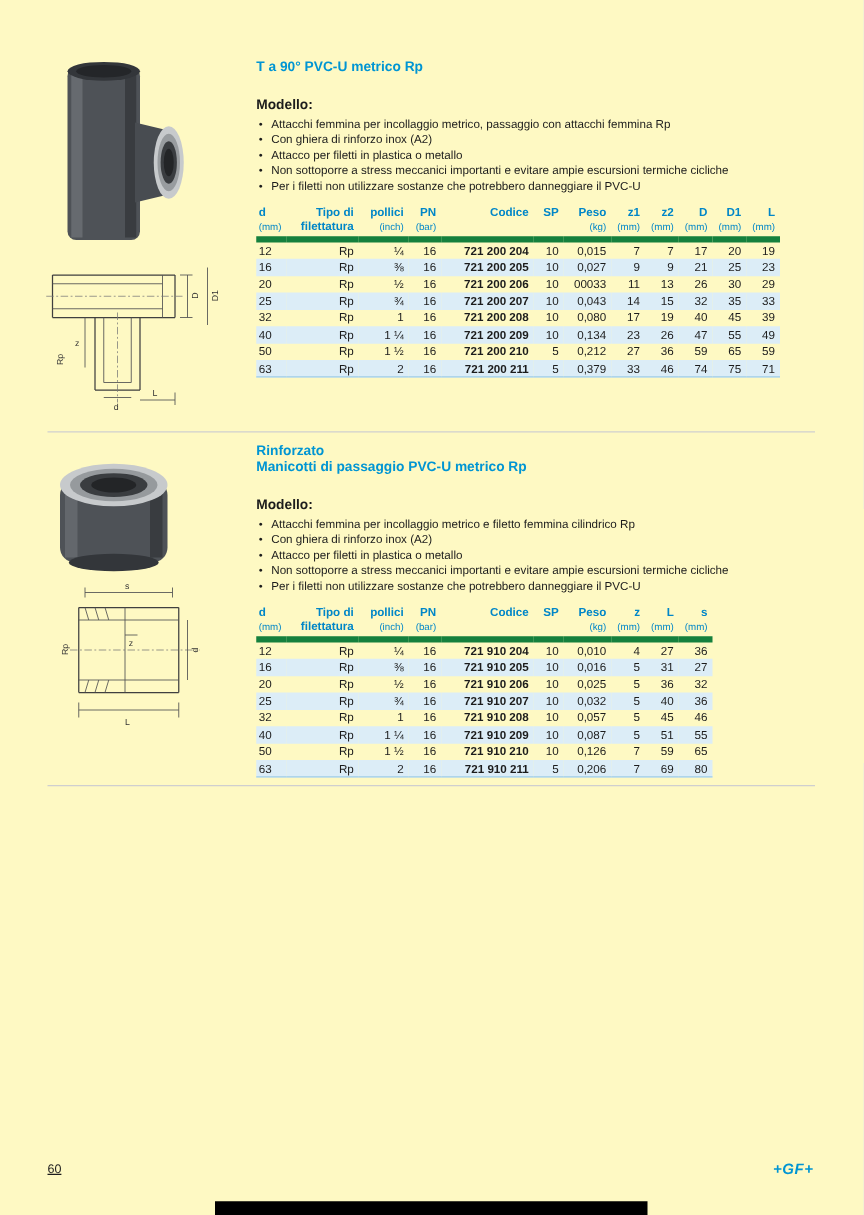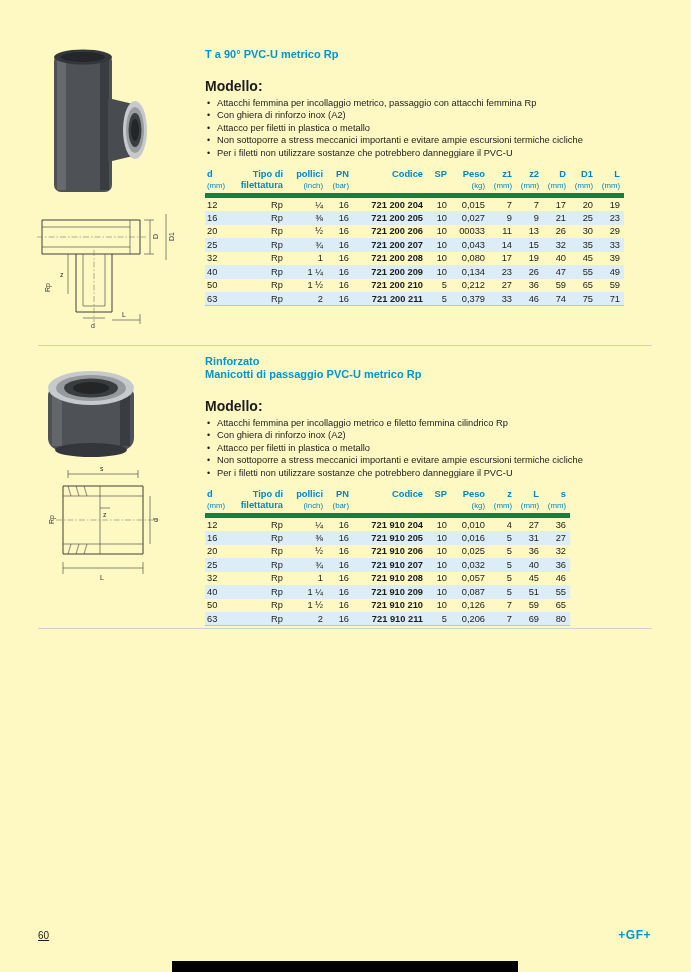--- a/index.html
+++ b/index.html
@@ -3,42 +3,42 @@
 <meta charset="utf-8">
 <style>
   * { margin:0; padding:0; box-sizing:border-box; }
   html,body { background:#e8e8e8; }
   body { font-family:"Liberation Sans", sans-serif; color:#1c1c1c; }
   .page { position:relative; width:691px; height:972px; background:#fef9c3; margin:0 auto; overflow:hidden; }
 
   .abs { position:absolute; }
 
   h2.title { color:#0095d3; font-size:11px; font-weight:bold; line-height:13px; }
-  .model { font-size:14px; font-weight:bold; margin-top:17px; margin-bottom:3px; }
+  .model { font-size:11px; font-weight:bold; margin-top:17px; margin-bottom:3px; }
   ul.features { list-style:none; }
   ul.features li { font-size:9.3px; line-height:12.4px; padding-left:12px; position:relative; }
   ul.features li::before { content:"•"; position:absolute; left:2px; top:0; font-size:9px; }
 
   table { border-collapse:collapse; table-layout:fixed; margin-top:10px; }
   table.t1 { width:419px; }
   table.t2 { width:365px; }
   th { color:#0086c8; font-size:9.3px; font-weight:bold; text-align:right; padding:0 4px; vertical-align:bottom; line-height:11px; white-space:nowrap; }
   th.unit { font-weight:normal; font-size:7.8px; line-height:11px; }
   th.sub  { font-weight:bold; font-size:9.3px; line-height:11px; }
   thead tr:last-child th { border-bottom:5px solid #15803d; padding-bottom:2px; }
   td { font-size:9.3px; text-align:right; padding:1.5px 4px; height:13.5px; white-space:nowrap; }
   td.code { font-weight:bold; }
   tr.alt { background:#dcedf7; }
   tbody tr:last-child td { border-bottom:1px solid #9fcde8; }
   th:first-child, td:first-child { text-align:left; padding-left:2px; }
 
   .divider { position:absolute; left:38px; width:614px; height:1px; background:#cfcfcf; }
 
   .pagenum { font-size:10px; }
-  .brand { font-size:12px; font-weight:bold; color:#0095d3; letter-spacing:0.5px; }
+  .brand { font-size:12px; font-weight:bold; color:#0095d3; letter-spacing:0.5px;font-style:italic; }
   .edgebar { position:absolute; background:#000; }
 
   svg text { font-family:"Liberation Sans", sans-serif; }
   .dim { stroke:#555; stroke-width:0.7; fill:none; }
   .out { stroke:#3f3f3f; stroke-width:1; fill:none; }
   .cl  { stroke:#777; stroke-width:0.6; fill:none; stroke-dasharray:6 2 1.5 2; }
   .lbl { font-size:7px; fill:#333; }
 </style>
 </head>
 <body>

